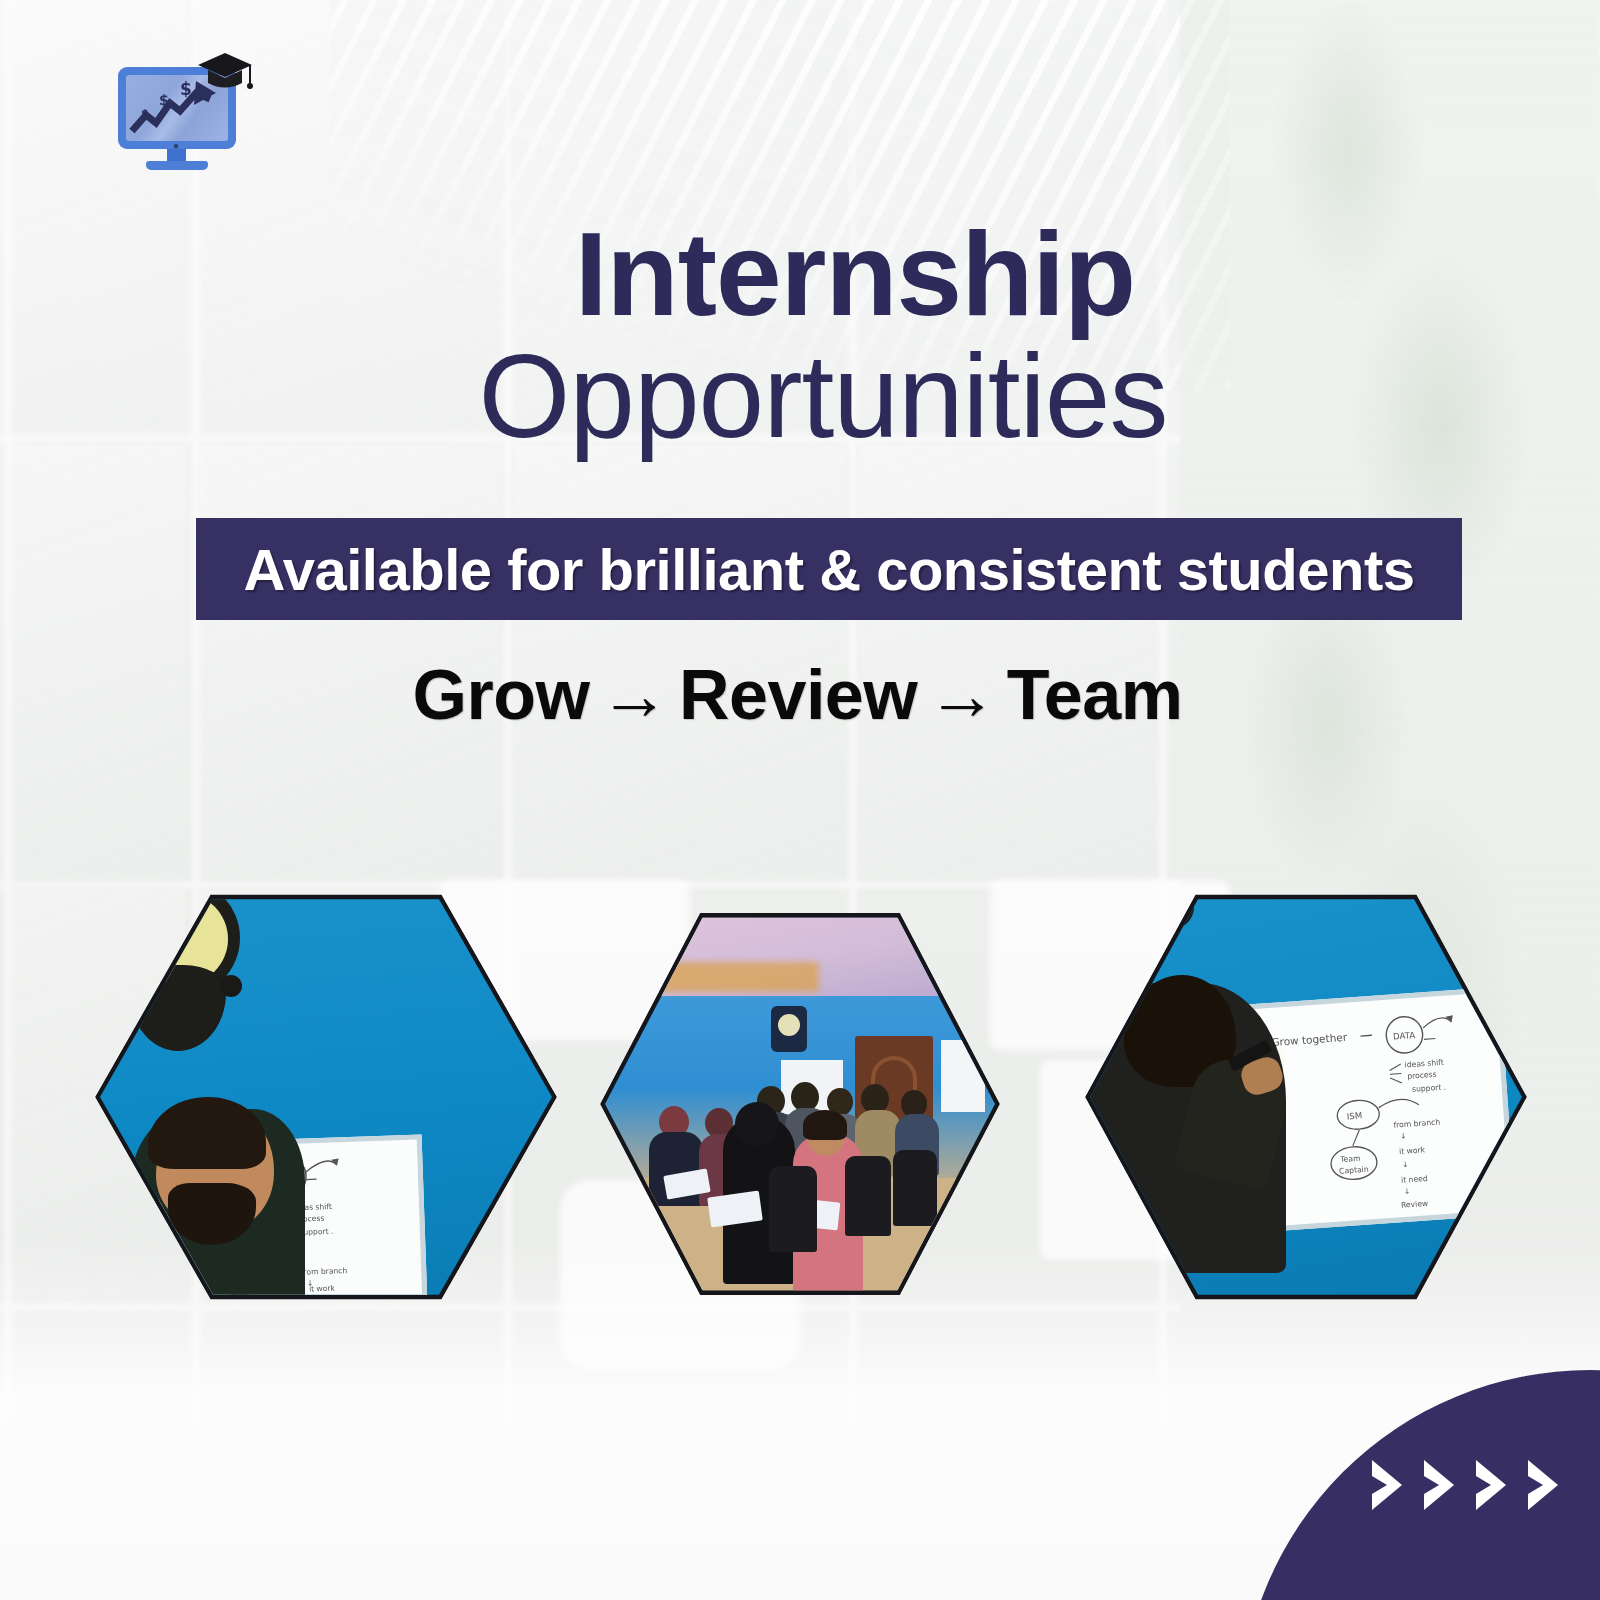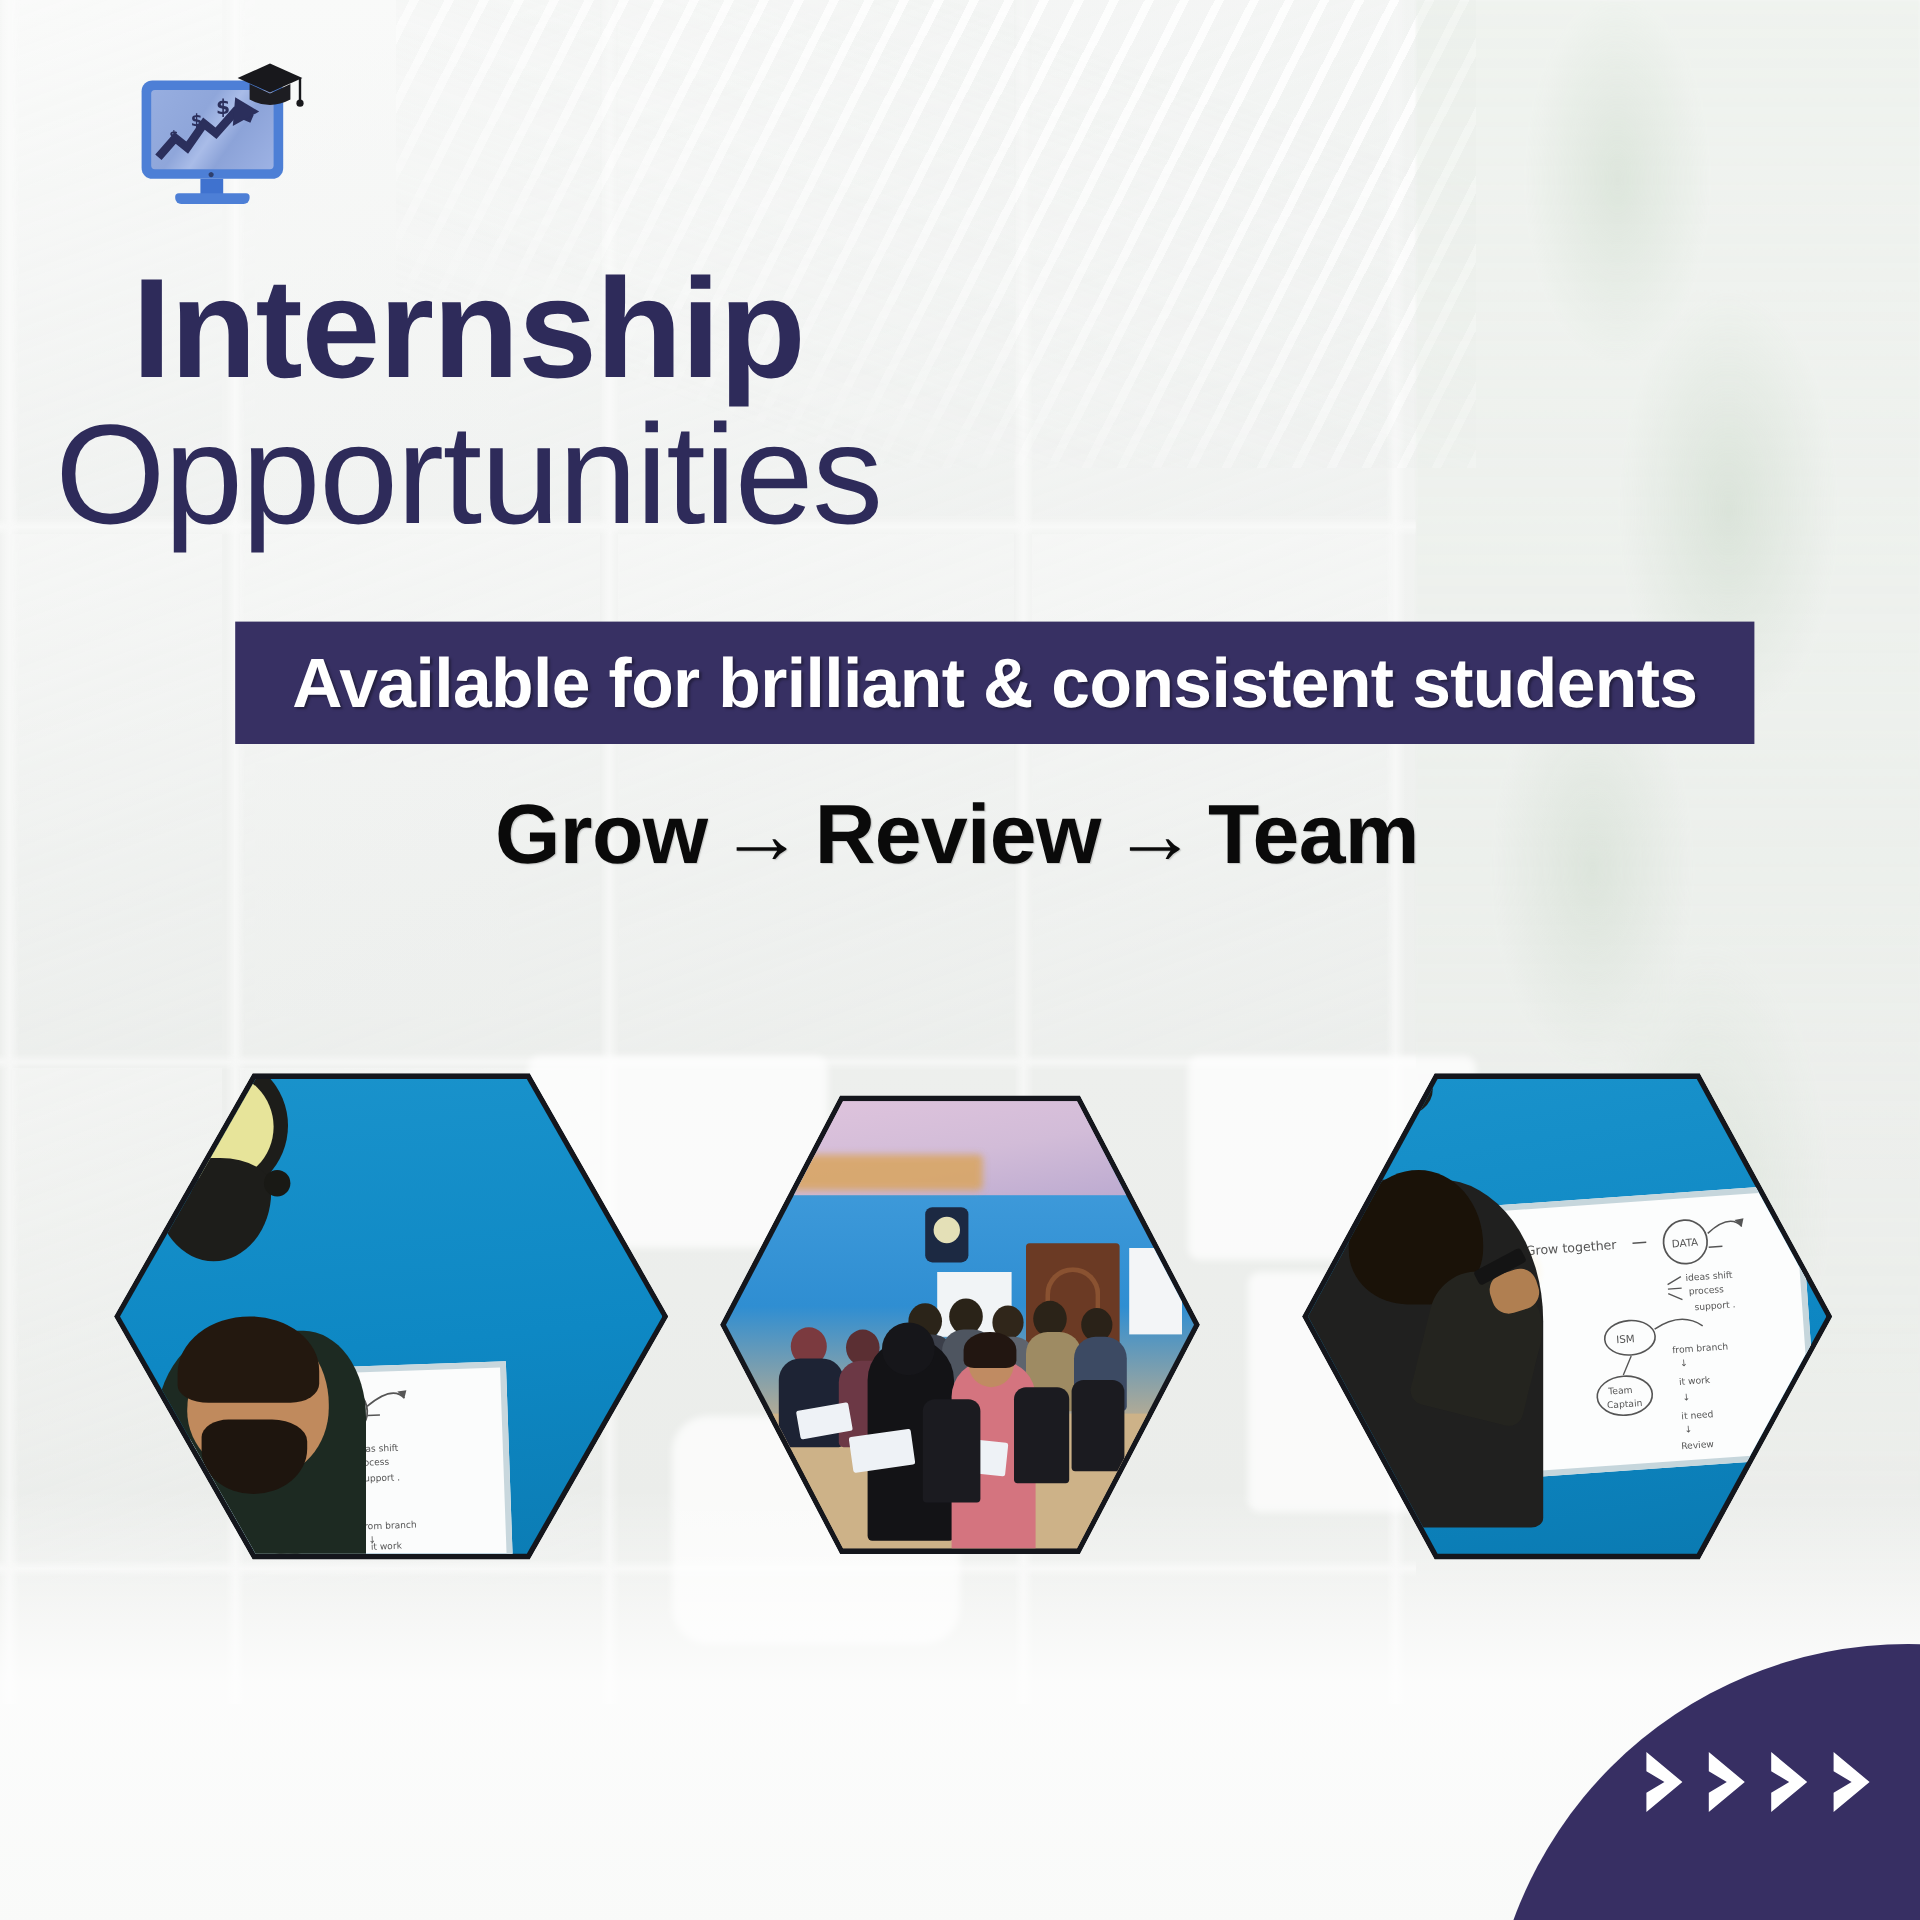--- a/index.html
+++ b/index.html
@@ -75,21 +75,21 @@
   .monitor-base{ position:absolute; left:36px; top:106px; width:62px; height:9px; background:#4d7fd6; border-radius:3px 3px 5px 5px;}
   .apple-dot{ position:absolute; left:63px; top:86px; width:8px; height:9px; color:#2e3f6d; font-size:10px; line-height:9px;}
   .grad-cap{ position:absolute; left:86px; top:-4px; width:58px; height:44px;}
   .logo-text{ margin-top:6px; }
   .logo-line1{ font-size:35px; font-weight:bold; letter-spacing:1.6px; line-height:1.04; white-space:nowrap;}
   .lt-make{ color:#27285a; }
   .lt-money{ color:#3f6fc4; }
   .logo-line2{ font-size:35px; font-weight:bold; letter-spacing:5.5px; color:#27285a; line-height:1.04; white-space:nowrap;}
 
   
-  .headline{ position:absolute; left:0; right:0; top:215px; z-index:12; text-align:left; }
+  .headline{ position:absolute; left:0; right:0; top:215px; z-index:12; text-align:center; }
   .h-line1{
     font-size:118px; font-weight:bold; color:#2e2b5a; line-height:1.0;
     letter-spacing:-1px; margin-left:110px;
   }
   .h-line2{
     font-size:118px; font-weight:400; color:#2e2b5a; line-height:1.07;
     letter-spacing:-1px; margin-left:46px;
   }
 
   

